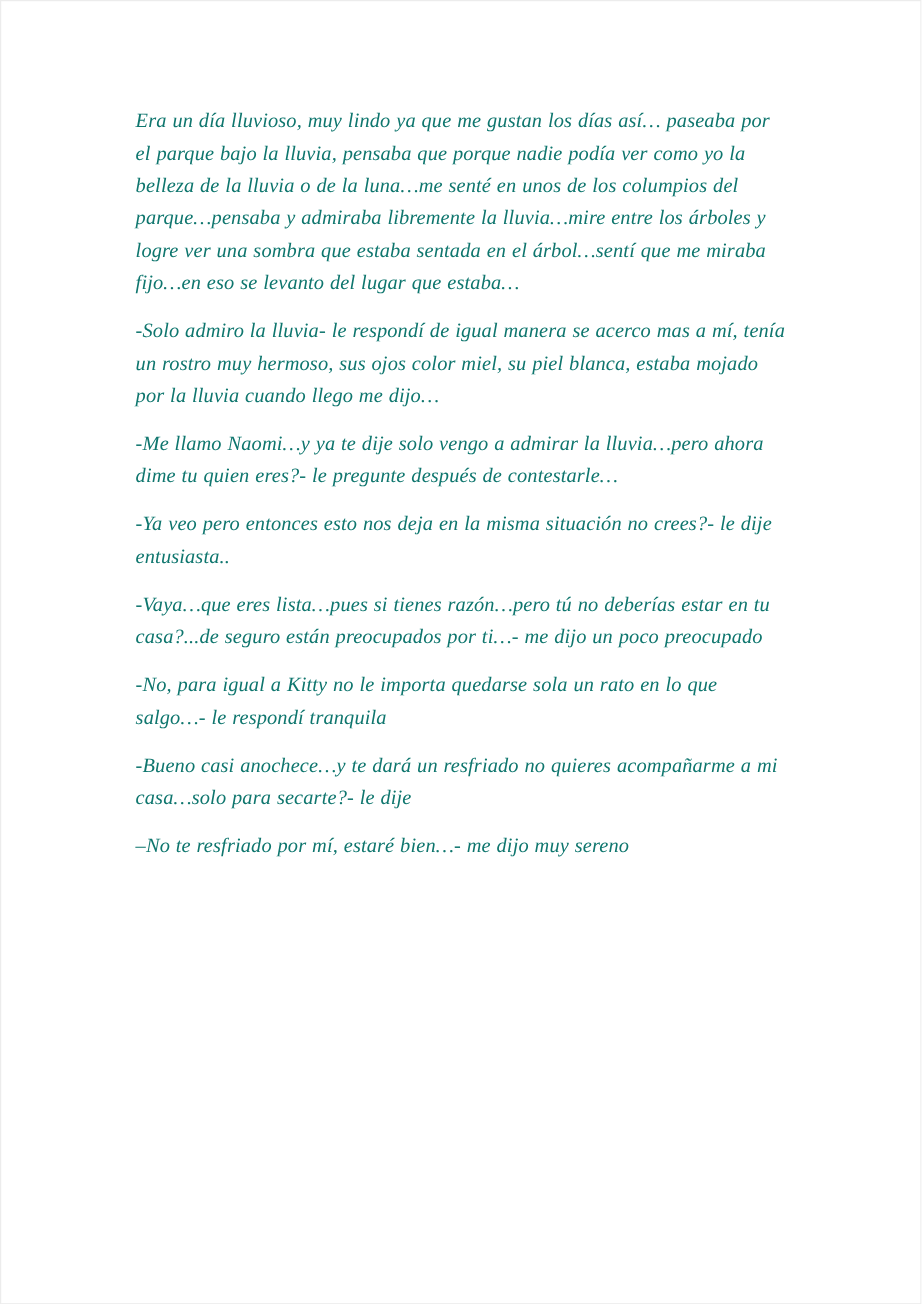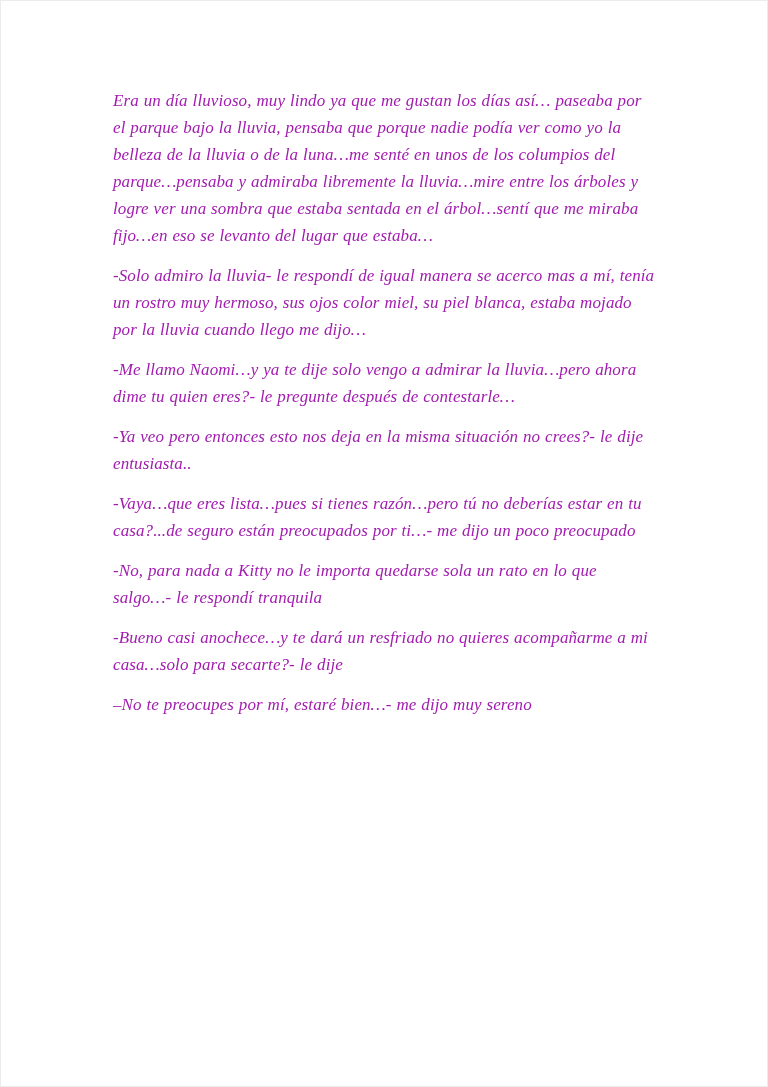--- a/index.html
+++ b/index.html
@@ -19,30 +19,30 @@
     height: 1087px;
     background: #ffffff;
     border: 1px solid #ececec;
     padding: 86px 112px 60px 112px;
   }
   .doc-page p {
     margin: 0 0 13px 0;
     font-style: italic;
     font-size: 17px;
     line-height: 27px;
-    color: #a21caf;
+    color: #0f766e;
     letter-spacing: 0.1px;
     word-spacing: 0.5px;
   }
 </style>
 </head>
 <body>
 
 <div class="doc-page">
   <p>Era un día lluvioso, muy lindo ya que me gustan los días así… paseaba por el parque bajo la lluvia, pensaba que porque nadie podía ver como yo la belleza de la lluvia o de la luna…me senté en unos de los columpios del parque…pensaba y admiraba libremente la lluvia…mire entre los árboles y logre ver una sombra que estaba sentada en el árbol…sentí que me miraba fijo…en eso se levanto del lugar que estaba…</p>
   <p>-Solo admiro la lluvia- le respondí de igual manera se acerco mas a mí, tenía un rostro muy hermoso, sus ojos color miel, su piel blanca, estaba mojado por la lluvia cuando llego me dijo…</p>
   <p>-Me llamo Naomi…y ya te dije solo vengo a admirar la lluvia…pero ahora dime tu quien eres?- le pregunte después de contestarle…</p>
   <p>-Ya veo pero entonces esto nos deja en la misma situación no crees?- le dije entusiasta..</p>
   <p>-Vaya…que eres lista…pues si tienes razón…pero tú no deberías estar en tu casa?...de seguro están preocupados por ti…- me dijo un poco preocupado</p>
-  <p>-No, para nada a Kitty no le importa quedarse sola un rato en lo que salgo…- le respondí tranquila</p>
+  <p>-No, para igual a Kitty no le importa quedarse sola un rato en lo que salgo…- le respondí tranquila</p>
   <p>-Bueno casi anochece…y te dará un resfriado no quieres acompañarme a mi casa…solo para secarte?- le dije</p>
-  <p>–No te preocupes por mí, estaré bien…- me dijo muy sereno</p>
+  <p>–No te resfriado por mí, estaré bien…- me dijo muy sereno</p>
 </div>
 
 </body></html>

